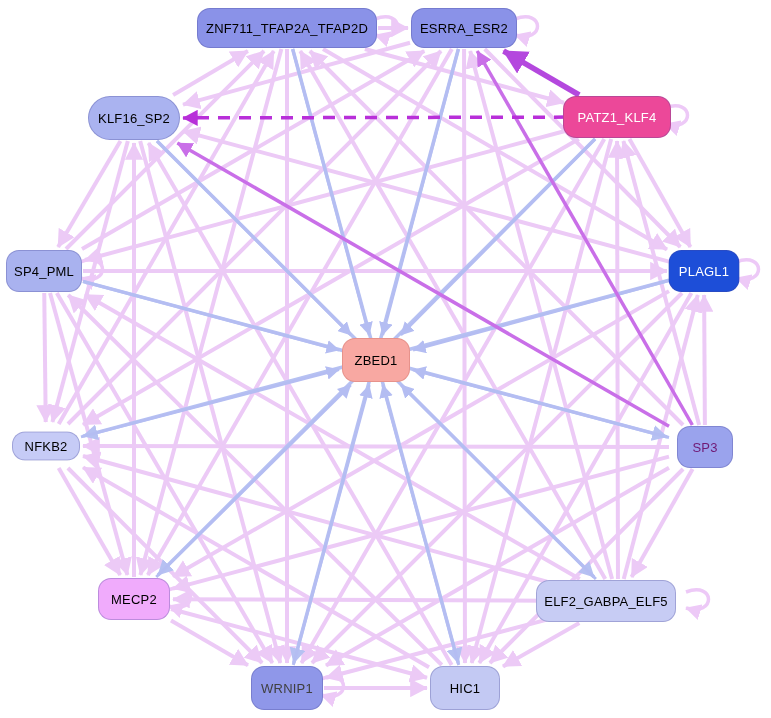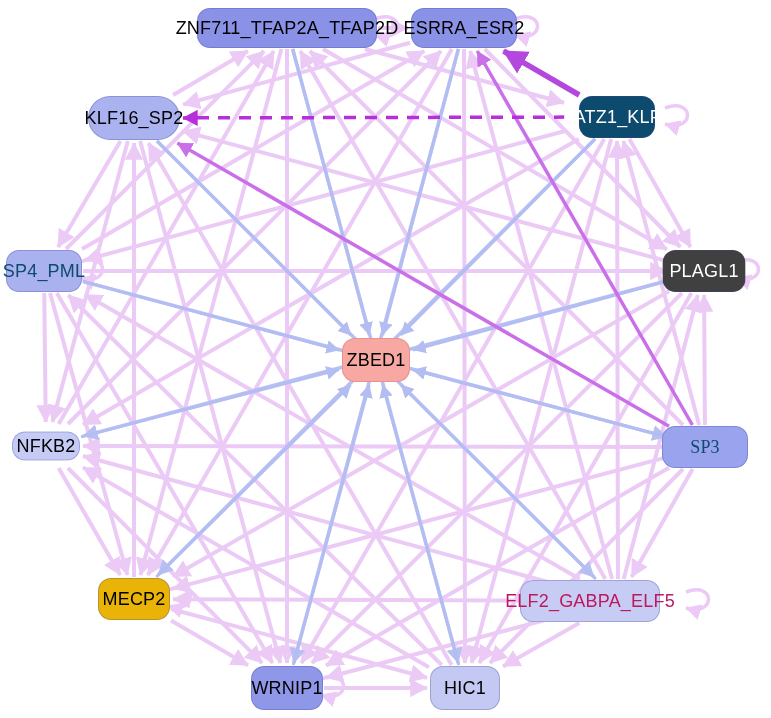--- a/index.html
+++ b/index.html
@@ -1,20 +1,20 @@
 <!DOCTYPE html>
 <html><head>
 <meta charset="utf-8">
 <style>
   html,body{margin:0;padding:0;background:#ffffff;}
   #stage{position:relative;width:771px;height:718px;background:#ffffff;overflow:hidden;
          font-family:"Liberation Sans",sans-serif;}
   #edge-layer{position:absolute;left:0;top:0;}
   .node{position:absolute;transform:translate(-50%,-50%);display:flex;align-items:center;
-        justify-content:center;border-radius:13px;font-size:18px;letter-spacing:.2px;
+        justify-content:center;border-radius:13px;font-size:13px;letter-spacing:.2px;
         box-sizing:border-box;border:1px solid rgba(70,70,150,.30);white-space:nowrap;
         padding:0 6px;cursor:pointer;user-select:none;}
   .node.center{border:1px solid rgba(210,120,110,.45);}
   .edge{cursor:pointer;}
 </style>
 </head>
 <body>
 
 <div id="stage">
   <svg id="edge-layer" width="771" height="718" viewBox="0 0 771 718" xmlns="http://www.w3.org/2000/svg">
@@ -131,43 +131,43 @@
 
 <div class="node" style="left: 287px; top: 28px; width: 180px; height: 40px; background: rgb(138, 146, 232); color: rgb(0, 0, 0);">
       <span>ZNF711_TFAP2A_TFAP2D</span>
     </div>
     <div class="node" style="left: 464px; top: 28px; width: 106px; height: 40px; background: rgb(138, 146, 232); color: rgb(0, 0, 0);">
       <span>ESRRA_ESR2</span>
     </div>
     <div class="node" style="left: 134px; top: 118px; width: 92px; height: 44px; background: rgb(170, 179, 240); color: rgb(0, 0, 0); border-radius: 22px;">
       <span>KLF16_SP2</span>
     </div>
-    <div class="node" style="left: 617px; top: 117px; width: 76px; height: 42px; background: #0c4a6e; color: rgb(255, 255, 255);">
+    <div class="node" style="left: 617px; top: 117px; width: 108px; height: 42px; background: #ec4899; color: rgb(255, 255, 255);">
       <span>PATZ1_KLF4</span>
     </div>
-    <div class="node" style="left: 44px; top: 271px; width: 76px; height: 42px; background: rgb(169, 178, 239); color: #0c4a6e;">
+    <div class="node" style="left: 44px; top: 271px; width: 76px; height: 42px; background: rgb(169, 178, 239); color: #000000;">
       <span>SP4_PML</span>
     </div>
-    <div class="node" style="left: 704px; top: 271px; width: 83px; height: 42px; background: #404040; color: rgb(255, 255, 255);">
+    <div class="node" style="left: 704px; top: 271px; width: 71px; height: 42px; background: #1d4ed8; color: rgb(255, 255, 255);">
       <span>PLAGL1</span>
     </div>
     <div class="node center" style="left: 376px; top: 360px; width: 68px; height: 44px; background: rgb(248, 168, 162); color: rgb(0, 0, 0);">
       <span>ZBED1</span>
     </div>
     <div class="node" style="left: 46px; top: 446px; width: 68px; height: 29px; background: rgb(198, 203, 246); color: rgb(0, 0, 0);">
       <span>NFKB2</span>
     </div>
-    <div class="node" style="left: 705px; top: 447px; width: 86px; height: 42px; background: rgb(154, 163, 237); color: #0c4a6e; font-family: Liberation Serif, serif;">
+    <div class="node" style="left: 705px; top: 447px; width: 56px; height: 42px; background: rgb(154, 163, 237); color: #701a75;">
       <span>SP3</span>
     </div>
-    <div class="node" style="left: 134px; top: 599px; width: 72px; height: 42px; background: #eab308; color: rgb(0, 0, 0);">
+    <div class="node" style="left: 134px; top: 599px; width: 72px; height: 42px; background: #f0abfc; color: rgb(0, 0, 0);">
       <span>MECP2</span>
     </div>
-    <div class="node" style="left: 590px; top: 601px; width: 140px; height: 42px; background: rgb(199, 204, 244); color: #be185d;">
+    <div class="node" style="left: 606px; top: 601px; width: 140px; height: 42px; background: rgb(199, 204, 244); color: #000000;">
       <span>ELF2_GABPA_ELF5</span>
     </div>
-    <div class="node" style="left: 287px; top: 688px; width: 72px; height: 44px; background: rgb(143, 151, 233); color: #000000;">
+    <div class="node" style="left: 287px; top: 688px; width: 72px; height: 44px; background: rgb(143, 151, 233); color: #404040;">
       <span>WRNIP1</span>
     </div>
     <div class="node" style="left: 465px; top: 688px; width: 70px; height: 44px; background: rgb(195, 201, 243); color: rgb(0, 0, 0); align-items: center;">
       <span>HIC1</span>
     </div>
   </div>
 
 </body></html>

